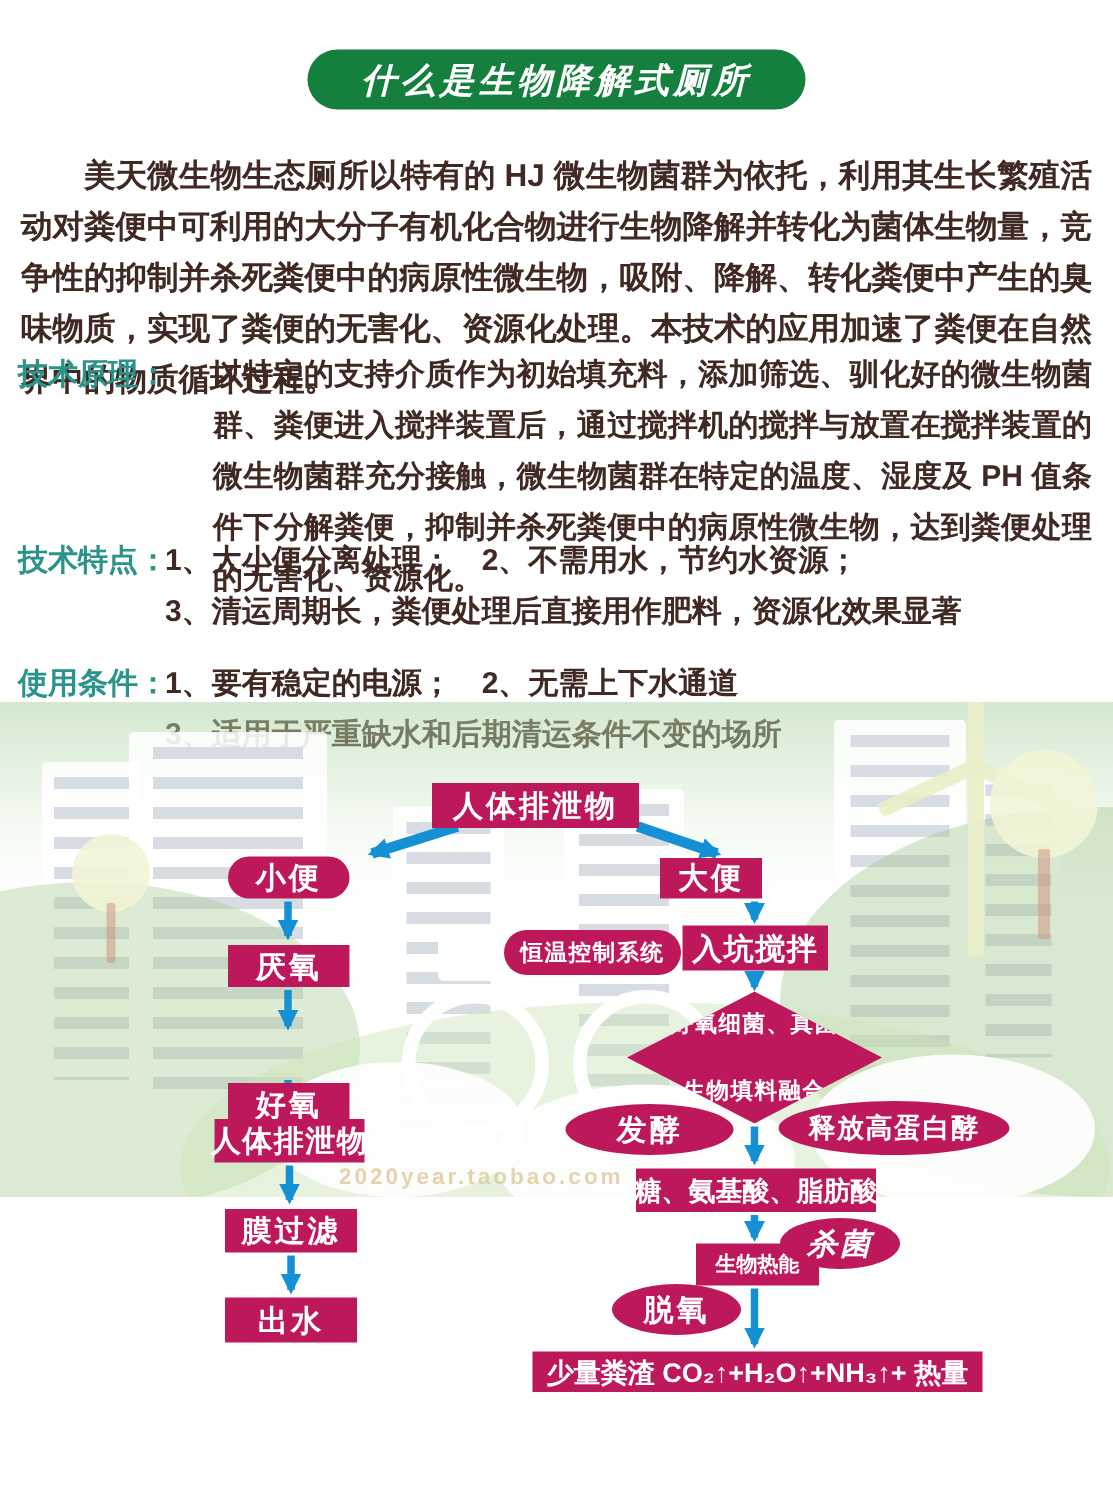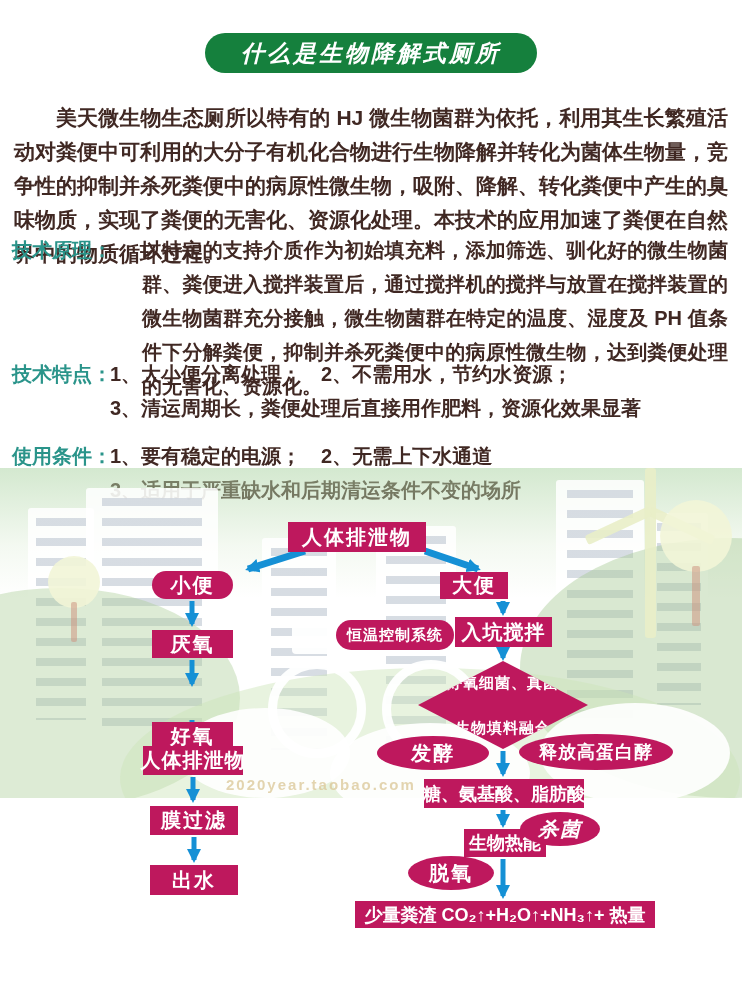--- a/index.html
+++ b/index.html
@@ -60,21 +60,21 @@
   #n-pit  {left:455px;top:617px;width:97px;height:30px;letter-spacing:1px;}
   #n-aer  {left:152px;top:722px;width:81px;height:28px;}
   #n-diamond{left:418px;top:661px;width:170px;height:88px;
     clip-path:polygon(50% 0,100% 50%,50% 100%,0 50%);
     flex-direction:column;font-size:15px;letter-spacing:1px;line-height:21px;gap:24px;}
   #n-biofilm{left:143px;top:746px;width:100px;height:29px;letter-spacing:1px;}
   #n-ferment{left:377px;top:736px;width:112px;height:34px;border-radius:50%;}
   #n-protein{left:519px;top:734px;width:154px;height:36px;border-radius:50%;font-size:18px;letter-spacing:1px;}
   #n-sugars{left:424px;top:779px;width:160px;height:29px;font-size:18px;letter-spacing:0;}
   #n-membrane{left:150px;top:806px;width:88px;height:29px;}
-  #n-bioheat{left:464px;top:829px;width:82px;height:28px;font-size:18px;letter-spacing:0;}
+  #n-bioheat{left:464px;top:829px;width:82px;height:28px;font-size:14px;letter-spacing:0;}
   #n-deoxy{left:408px;top:856px;width:86px;height:34px;border-radius:50%;}
   #n-steril{left:520px;top:812px;width:80px;height:34px;border-radius:50%;font-style:italic;}
   #n-water{left:150px;top:865px;width:88px;height:30px;}
   #n-final{left:355px;top:901px;width:300px;height:27px;font-size:18px;letter-spacing:0;}
   .arrows{position:absolute;left:0;top:0;width:742px;height:1000px;z-index:3;pointer-events:none;}
 </style>
 </head>
 <body>
 
 <div class="title-pill">什么是生物降解式厕所</div>

